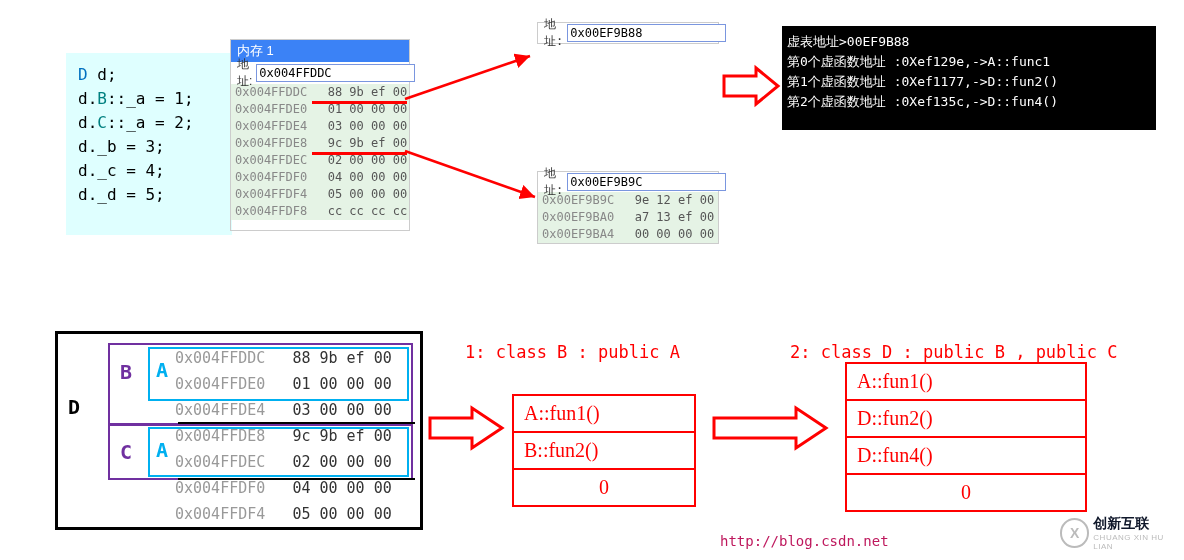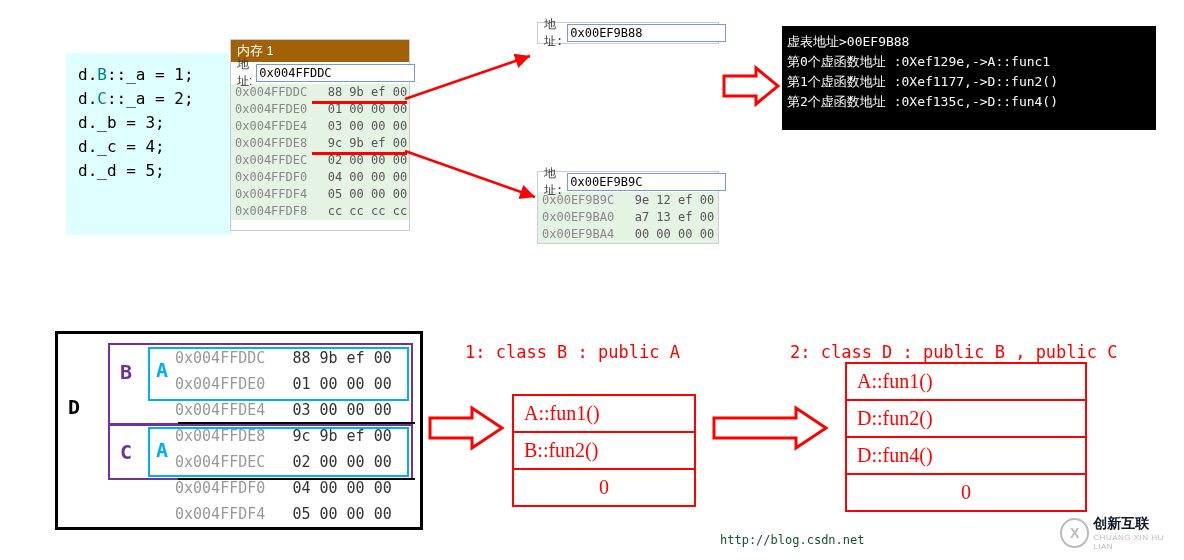--- a/index.html
+++ b/index.html
@@ -6,21 +6,21 @@
 .abs { position:absolute; }
 
 
 .code-box { left:66px; top:53px; width:142px; height:162px; background:#dfffff; padding:10px 12px; font-family: Consolas, monospace; font-size:16px; }
 .code-box .ln { line-height:24px; }
 .c-blue { color:#0070c0; }
 .c-teal { color:#008080; }
 
 
 .mem1 { left:230px; top:39px; width:178px; height:190px; border:1px solid #ccc; }
-.mem1-hdr { background:#a16207; color:#fff; height:22px; line-height:22px; padding:0 6px; font-size:13px; }
+.mem1-hdr { background:#3b82f6; color:#fff; height:22px; line-height:22px; padding:0 6px; font-size:13px; }
 .addr-row { height:22px; background:#fff; display:flex; align-items:center; padding:0 6px; }
 .addr-lbl { font-size:12px; color:#333; }
 .addr-input { margin-left:4px; border:1px solid #7a96df; height:16px; font-size:12px; flex:1; padding:0 2px; font-family:Consolas, monospace; background:#fff; }
 .mem-body { background:#e5f3e5; font-family: Consolas, monospace; font-size:12px; }
 .mem-line { padding:0 4px; line-height:17px; white-space:pre; }
 .mem-line .addr { color:#888; }
 .mem-line .bytes { color:#555; margin-left:6px; }
 .red-under { position:absolute; height:3px; background:#ff0000; }
 
 
@@ -56,30 +56,31 @@
 
 .vt-box { border:2px solid #ff0000; position:absolute; font-family:Liberation Serif, serif; font-size:20px; color:#ff0000; }
 .vt-box .cell { border-top:2px solid #ff0000; padding:6px 10px; }
 .vt-box .cell:first-child { border-top:none; }
 .vt-box .cell.center { text-align:center; }
 
 
 .red-title { color:#ff0000; font-family:Consolas, monospace; font-size:17px; position:absolute;margin-top:12px; }
 
 
-.wm-txt { position:absolute; color:#14532d; font-size:12px; font-family:Consolas, monospace; }
+.wm-txt { position:absolute; color:#be185d; font-size:14px; font-family:Consolas, monospace; }
 .wm-logo { position:absolute; color:#999; font-size:14px; display:flex; align-items:center; gap:4px; }
 .wm-logo .circle { width:26px; height:26px; border:2px solid #bbb; border-radius:50%; display:flex; align-items:center; justify-content:center; color:#bbb; font-weight:bold; font-size:14px; }
 
 svg.arrow { position:absolute; overflow:visible; }
 </style>
 </head>
 <body>
 
 <div class="abs code-box">
+ <div class="ln"><span class="c-blue">D </span><span>d;</span></div>
  <div class="ln"><span>d.</span><span class="c-teal">B</span><span>::_a = 1;</span></div>
  <div class="ln"><span>d.</span><span class="c-teal">C</span><span>::_a = 2;</span></div>
  <div class="ln">d._b = 3;</div>
  <div class="ln">d._c = 4;</div>
  <div class="ln">d._d = 5;</div>
 </div>
 
 <div class="abs mem1">
  <div class="mem1-hdr">内存 1</div>
  <div class="addr-row">

